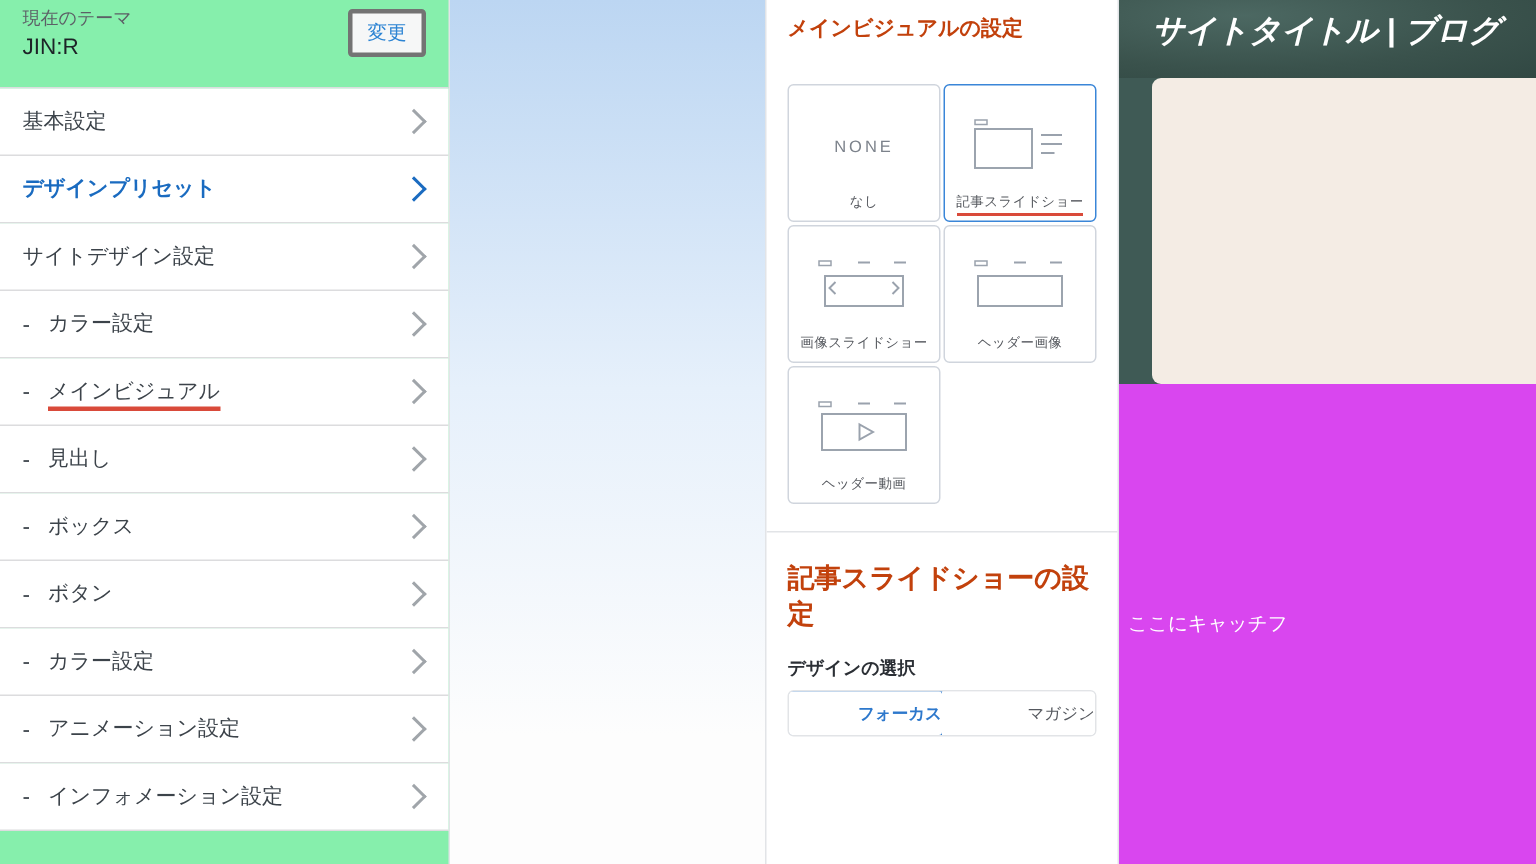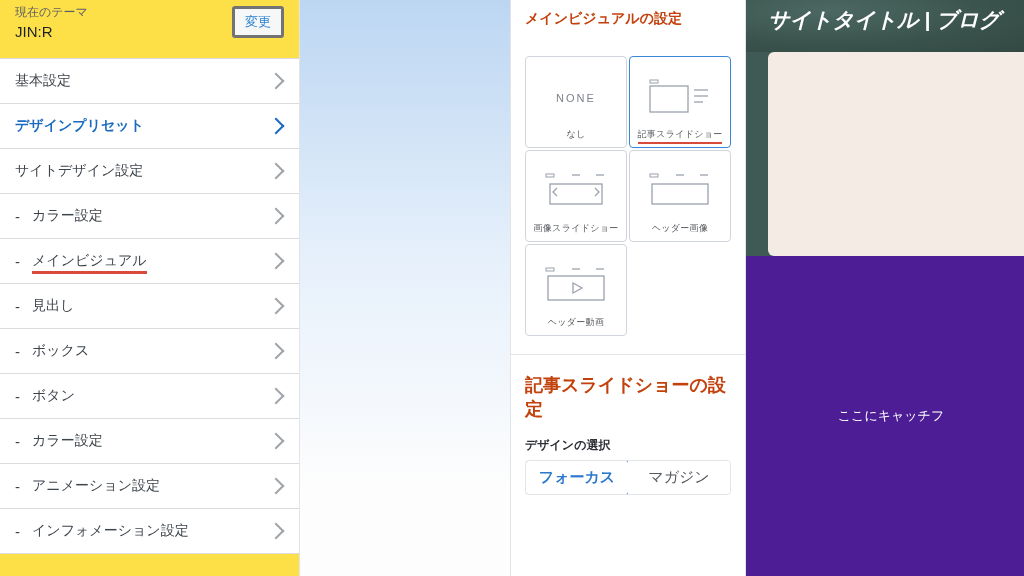--- a/index.html
+++ b/index.html
@@ -6,21 +6,21 @@
   html, body { width: 1024px; height: 576px; overflow: hidden; font-family: -apple-system, "Hiragino Kaku Gothic ProN", "Hiragino Sans", Meiryo, sans-serif; background: #fff; }
   .root { display: flex; width: 1024px; height: 576px; }
 
   
   .left-panel {
     width: 300px;
     height: 100%;
     border-right: 1px solid #e2e4e7;
     display: flex;
     flex-direction: column;
-    background: #fde047;
+    background: #86efac;
   }
   .theme-block {
     padding: 4px 15px 18px 15px;
     display: flex;
     align-items: flex-start;
     justify-content: space-between;
   }
   .theme-block .texts { display: flex; flex-direction: column; }
   .theme-block .label-small { font-size: 12px; color: #5c5f66; margin-bottom: 2px; }
   .theme-block .theme-name { font-size: 15px; color: #1d2327; }
@@ -138,22 +138,22 @@
 
   .design-toggle {
     display: flex;
     border: 1px solid #e2e4e7;
     border-radius: 4px;
     overflow: hidden;
     margin: 6px 0 0 0;
   }
   .design-toggle .opt {
     flex: 1;
-    text-align: center;
-    font-size: 15px;
+    text-align: right;
+    font-size: 11px;
     padding: 7px 0;
     cursor: pointer;
     color: #55585e;
     background: #fff;
   }
   .design-toggle .opt.active {
     color: #2d78cc;
     border: 1.5px solid #2d78cc;
     border-radius: 3px;
     margin: -1px;
@@ -184,24 +184,24 @@
     padding: 0 0 0 22px;
   }
   .imgcard .box {
     background: #f4ece4;
     width: 100%;
     height: 204px;
     border-radius: 6px 0 0 6px;
   }
   .blackband {
     flex: 1;
-    background: #4c1d95;
+    background: #d946ef;
     display: flex;
     align-items: center;
-    justify-content: center;
+    justify-content: flex-start;
     padding-right: 0;
   }
   .blackband .catch {
     color: #fff;
     font-size: 13px;
     margin-right: 0;
     padding-right: 0;
     white-space: nowrap;
     transform: translateX(6px);
   }

